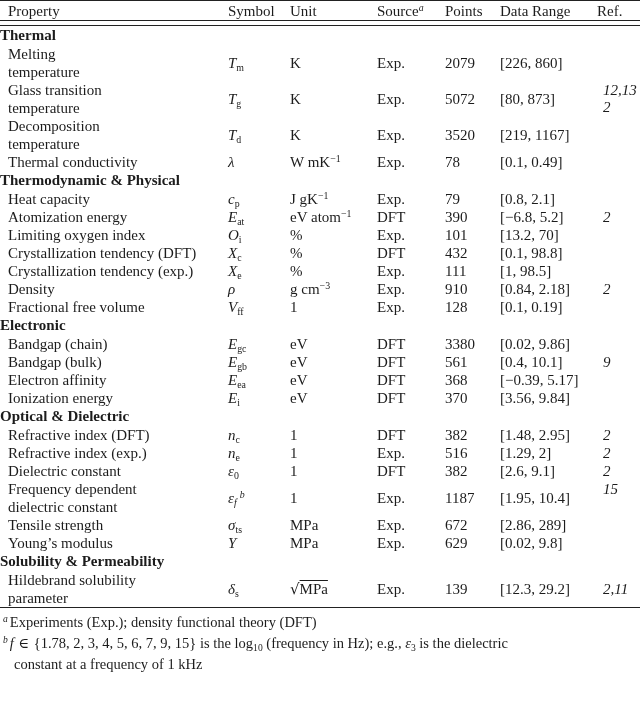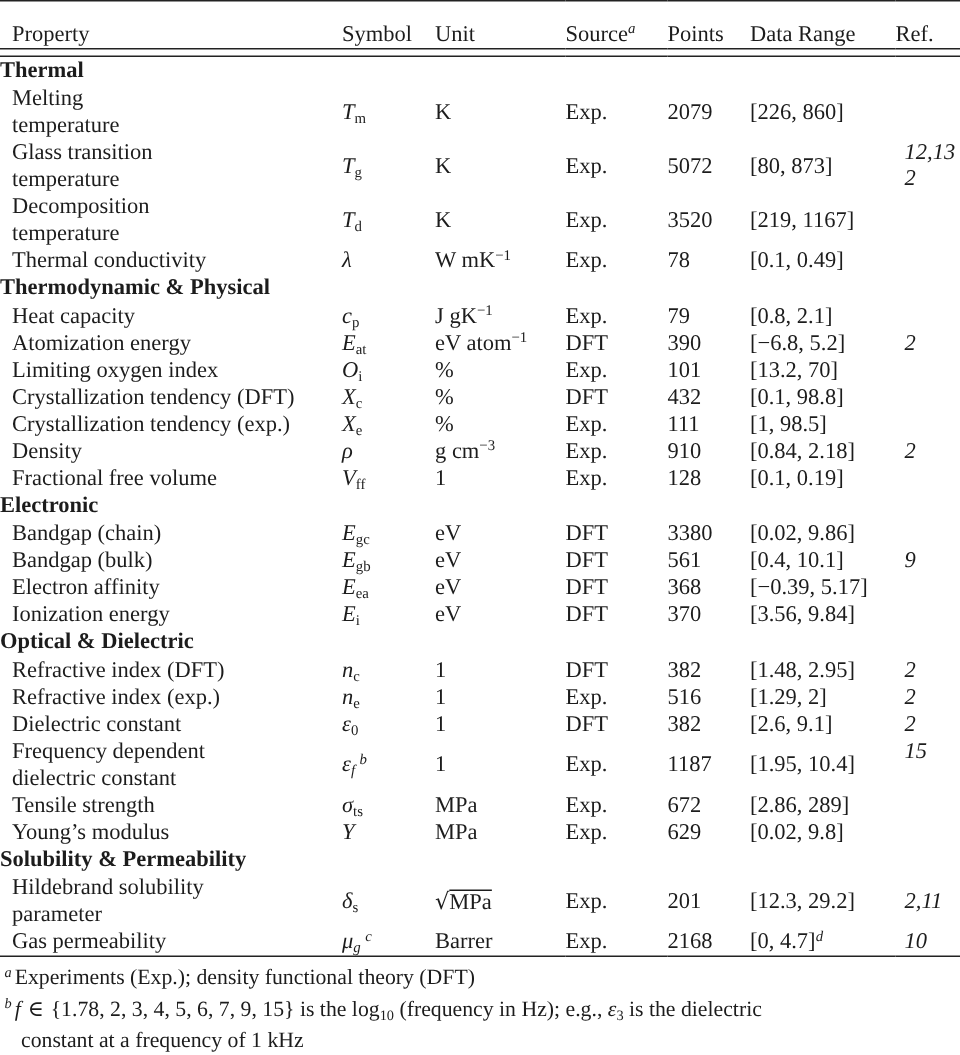--- a/index.html
+++ b/index.html
@@ -32,21 +32,21 @@
 
   th, td {
     padding: 0;
     margin: 0;
     font-weight: normal;
     text-align: left;
     vertical-align: middle;
     line-height: 18px;
     white-space: nowrap;
   }
-  tr.header-row th { line-height: 17px; padding-top: 14px; border-bottom: 1px solid #222; margin-left: 25px; }
+  tr.header-row th { line-height: 17px; padding-top: 2px; border-bottom: 1px solid #222; margin-left: 25px; }
   tr.dblrule td { height: 4px; border-bottom: 1.5px solid #222; line-height: 4px; }
 
   td.c-prop, th.c-prop { padding-left: 8px; white-space: pre-line; }
   td.c-ref  { padding-left: 6px; white-space: pre-line; line-height: 17px; font-style: italic; }
   th.c-ref  { padding-left: 0; }
   td.c-sec {
     font-weight: bold;
     line-height: 19px;
     white-space: nowrap;
   }
@@ -329,34 +329,25 @@
     <tr>
           <td colspan="7" class="c-sec">Solubility &amp; Permeability</td>
         </tr>
 
     <tr>
       <td class="c-prop">Hildebrand solubility
 parameter</td>
       <td><i>δ</i><sub>s</sub></td>
       <td><span class="sqrtsign">√</span><span class="ovl">MPa</span></td>
       <td>Exp.</td>
-      <td>201</td>
+      <td>139</td>
       <td>[12.3, 29.2]</td>
       <td class="c-ref">2,11</td>
     </tr>
 
-    <tr>
-      <td class="c-prop">Gas permeability</td>
-      <td><i>μ</i><sub><i>g</i></sub><sup class="fnm"><i>c</i></sup></td>
-      <td>Barrer</td>
-      <td>Exp.</td>
-      <td>2168</td>
-      <td><span>[0, 4.7]</span><sup><i>d</i></sup></td>
-      <td class="c-ref">10</td>
-    </tr>
   </tbody>
 </table>
 
 <div class="footnotes">
   <div class="fn"><sup class="fnm"><i>a</i></sup><span>Experiments (Exp.); density functional theory (DFT)</span></div>
   <div class="fn"><sup class="fnm"><i>b</i></sup><i>f</i><span class="math"> ∈ </span><span>{1.78, 2, 3, 4, 5, 6, 7, 9, 15} is the log</span><sub>10</sub><span> (frequency in Hz); e.g., </span><i>ε</i><sub>3</sub><span> is the dielectric</span>
     <div class="fn2">constant at a frequency of 1 kHz</div>
   </div>
 </div>
 </div>

